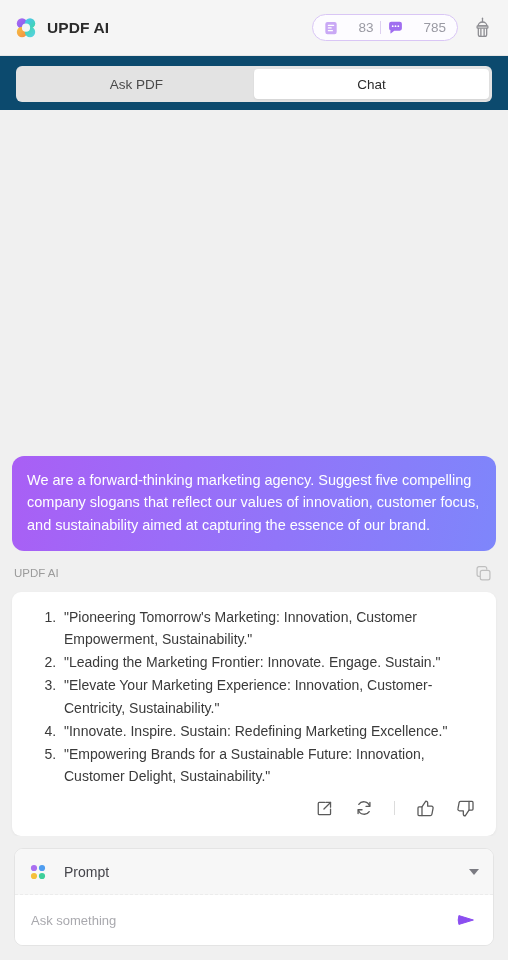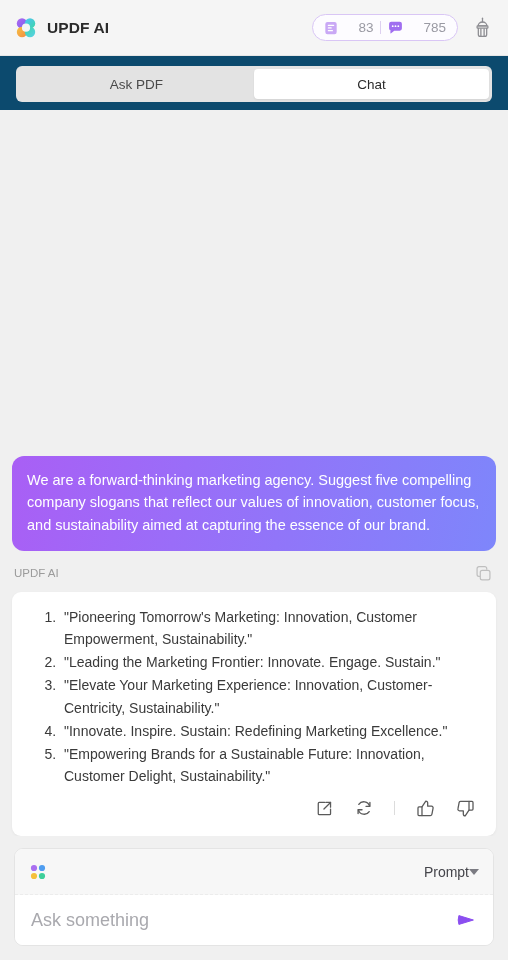--- a/index.html
+++ b/index.html
@@ -232,23 +232,22 @@
   .dots-icon {
     width: 20px;
     height: 20px;
     display: block;
     flex: 0 0 20px;
   }
 
   .prompt-label {
     font-size: 14px;
     color: #44444a;
-    margin-left: 24px;
+    margin-left: 16px;
     flex: 1 1 auto;
-    text-align: right;
   }
 
   .caret {
     width: 0;
     height: 0;
     border-left: 5px solid transparent;
     border-right: 5px solid transparent;
     border-top: 6px solid #7b7b82;
   }
 
@@ -258,21 +257,21 @@
     height: 50px;
     background: #ffffff;
     padding: 0 14px 0 16px;
   }
 
   .ask-input {
     flex: 1 1 auto;
     border: none;
     outline: none;
     font-family: "Liberation Sans", sans-serif;
-    font-size: 18px;
+    font-size: 13px;
     color: #3a3a3a;
     background: transparent;
   }
 
   .ask-input::placeholder { color: #a9a9ae; }
 
   .send-btn {
     width: 26px;
     height: 26px;
     display: flex;

